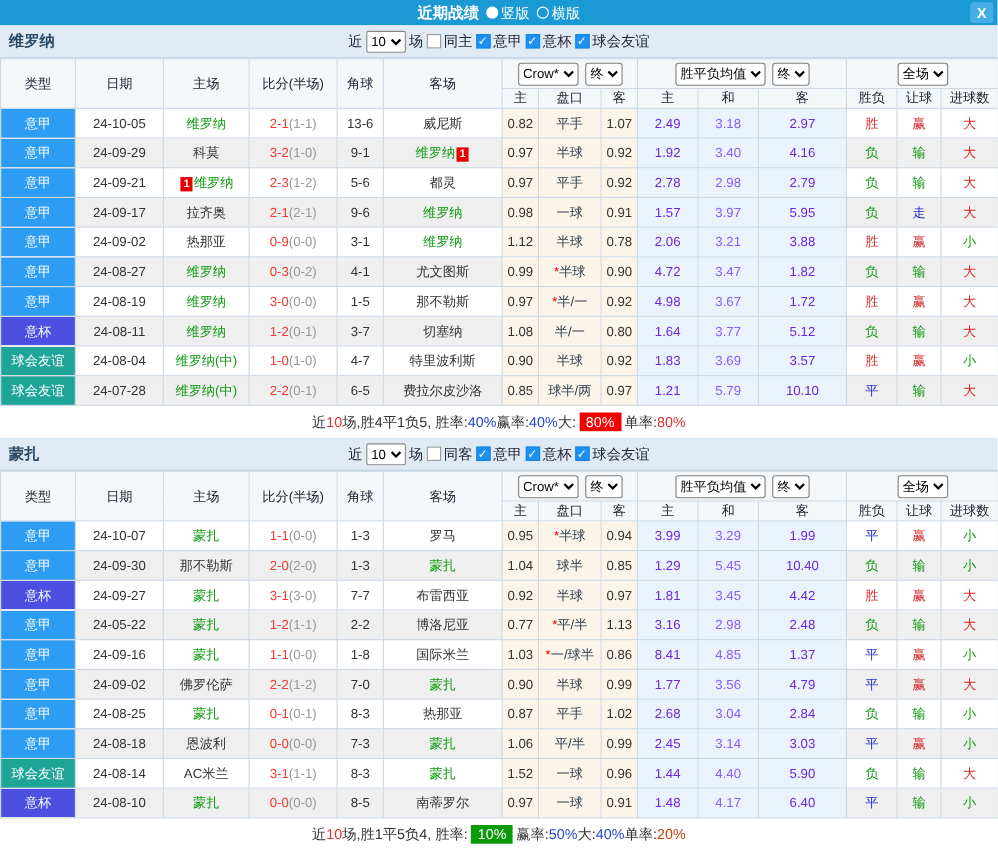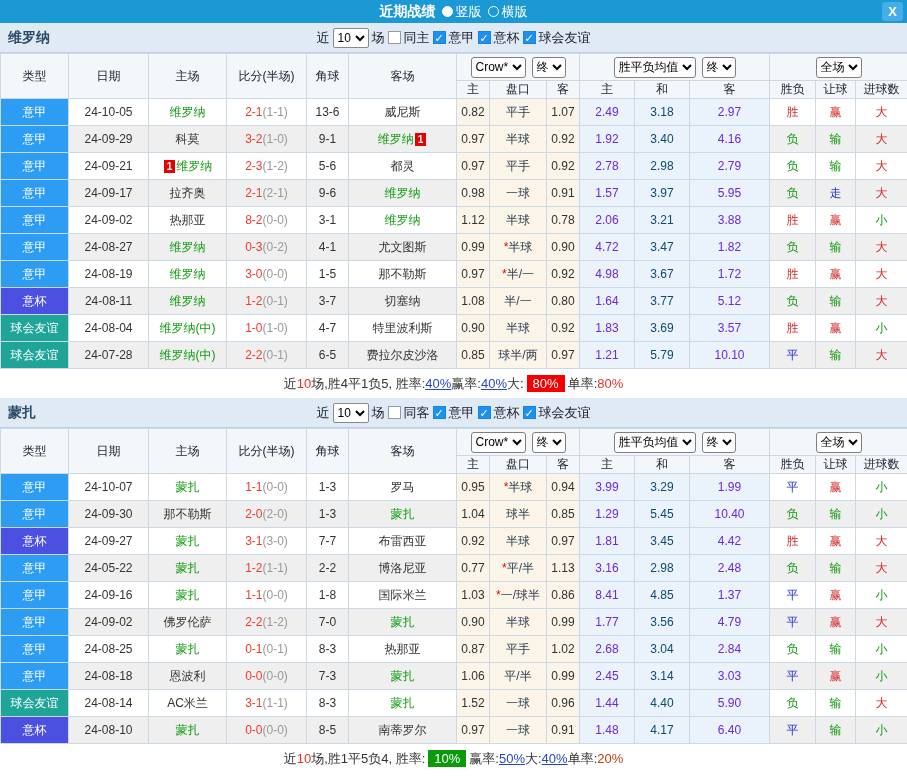--- a/index.html
+++ b/index.html
@@ -34,34 +34,34 @@
   thead th { background:#f3f7fa; font-weight:normal; color:#223; }
   tr.h1 th { height:27px; }
   tr.h2 th { height:15px; font-size:12px; }
   thead select { font-size:12px; height:21px; border:1px solid #7f7f7f; background:#fff; border-radius:3px; margin:0 3px; }
   tbody td { height:27px; color:#333; }
   tr.odd  td { background:#fff; }
   tr.even td { background:#efefef; }
   td.crow { background:#fbf4e9 !important; color:#333;margin-left:33px; }
   td.hand { background:#fbf4e9 !important; color:#2c3e50; }
   td.euro { background:#eaf3fb !important; color:#6d28d9; }
-  td.euro.mid { color:#0c4a6e; }
+  td.euro.mid { color:#8b5cf6; }
   td.type { color:#fff; }
   .s-main { color:#f03b2d; }
   .s-half { color:#999; }
   .team-sel { color:#0f9a0f; }
   .badge { background:#e60000; color:#fff; font-size:10px; padding:0 3px; height:13px;
            line-height:13px; display:inline-block; margin:0 1px; font-weight:bold; }
   .star { color:#e60000; }
 
   
   .summary { height:29px; display:flex; align-items:center; justify-content:center;
              font-size:13px; color:#333; gap:0; }
   .summary .seg-red { color:#e03030; }
-  .summary .seg-blue { color:#2744cc;text-decoration:underline; }
+  .summary .seg-blue { color:#2744cc; }
   .summary .seg-green { color:#c2410c; }
   .summary .seg-bg-red { background:#f40000; color:#fff; padding:1px 6px; margin:0 3px; }
   .summary .seg-bg-green { background:#0a9a0a; color:#fff; padding:1px 6px; margin:0 3px; }
 </style>
 </head>
 <body>
 
 <div class="titlebar">
   <span class="title">近期战绩</span>
   <span class="tb-radio">
@@ -200,21 +200,21 @@
           <td class="euro mid">3.97</td>
           <td class="euro">5.95</td>
           <td style="color: rgb(15, 154, 15);">负</td>
           <td style="color: rgb(36, 48, 200);">走</td>
           <td style="color: rgb(212, 43, 43);">大</td>
         </tr>
         <tr class="odd">
           <td class="type" style="background: rgb(45, 157, 244);">意甲</td>
           <td>24-09-02</td>
           <td><span>热那亚</span></td>
-          <td><span class="s-main">8-2</span><span class="s-half">(0-0)</span></td>
+          <td><span class="s-main">0-9</span><span class="s-half">(0-0)</span></td>
           <td>3-1</td>
           <td><span class="team-sel">维罗纳</span></td>
           <td class="crow">1.12</td>
           <td class="hand">半球</td>
           <td class="crow">0.78</td>
           <td class="euro">2.06</td>
           <td class="euro mid">3.21</td>
           <td class="euro">3.88</td>
           <td style="color: rgb(212, 43, 43);">胜</td>
           <td style="color: rgb(212, 43, 43);">赢</td>

